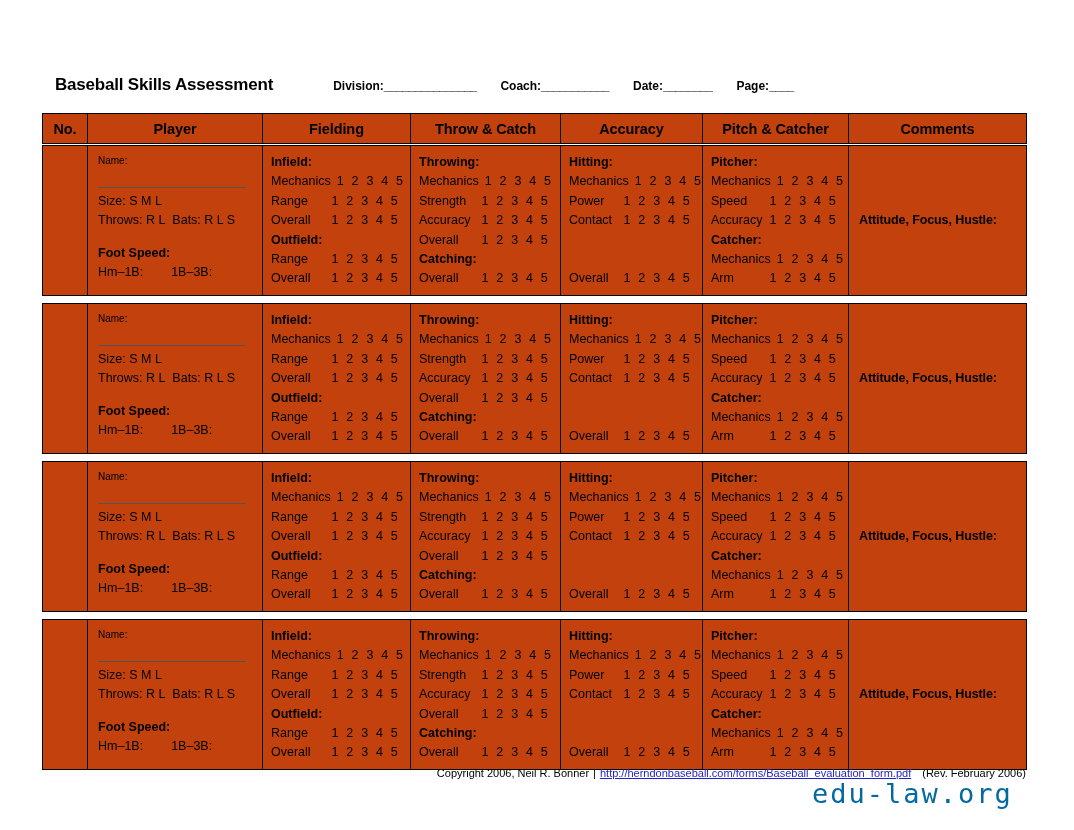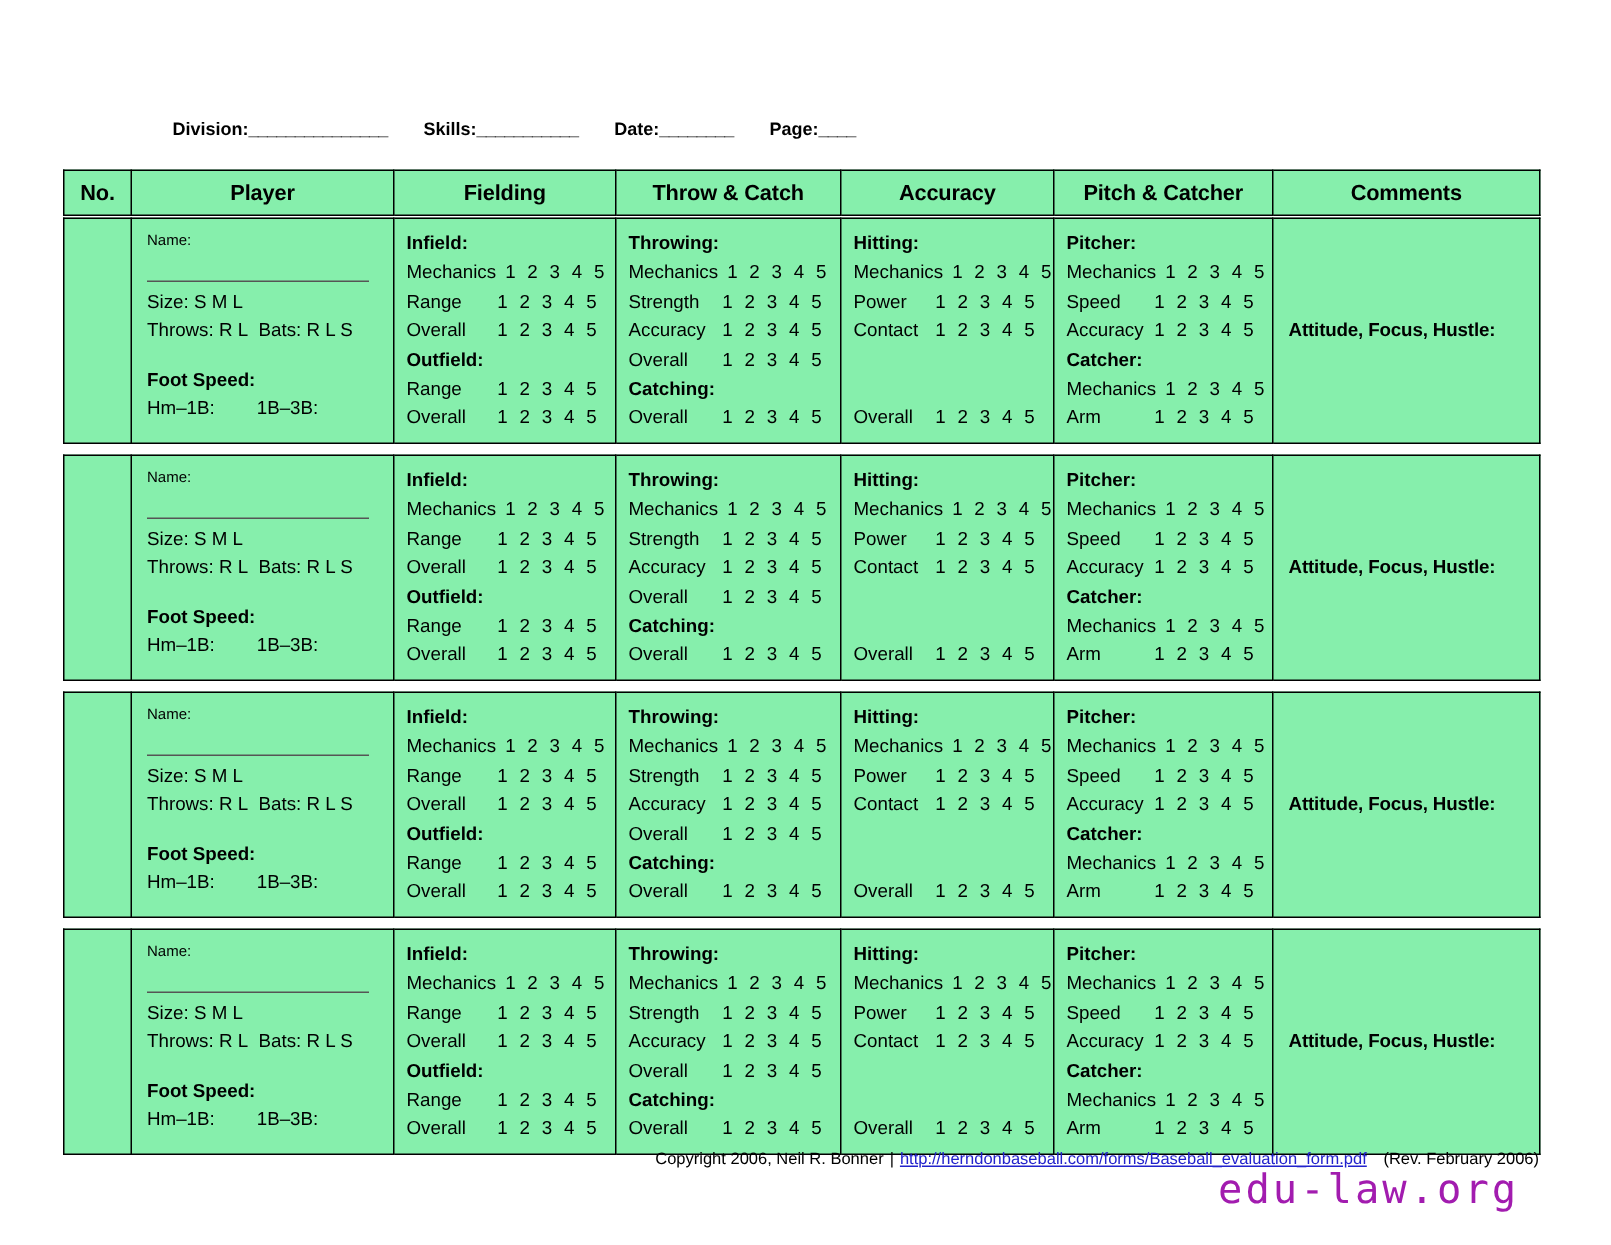--- a/index.html
+++ b/index.html
@@ -41,21 +41,21 @@
   .sp-div  { margin-left: 60px; }
   .sp-coa  { margin-left: 24px; }
   .sp-dat  { margin-left: 24px; }
   .sp-pag  { margin-left: 24px; margin-top: 11px; }
 
   
   table.grid {
     position: absolute;
     border-collapse: collapse;
     table-layout: fixed;
-    background: #86efac;
+    background: #c2410c;
   }
   table.grid td, table.grid th {
     border: 1px solid #000;
     padding: 0;
     vertical-align: top;
   }
   #headtable {
     left: 42px; top: 113px;
     width: 984px;
   }
@@ -160,38 +160,39 @@
     text-decoration: underline;
   }
   #footer .sep { padding: 0 4px; }
 
   
   #watermark {
     position: absolute;
     left: 812px; top: 778px;
     font-family: "DejaVu Sans Mono", monospace;
     font-size: 27px;
-    color: #a21caf;
+    color: #0369a1;
     letter-spacing: 2px;
     white-space: nowrap;
   }
 </style>
 </head>
 <body>
 
 <div id="page">
 
   <div id="titlebar">
+    <span class="form-title">Baseball Skills Assessment</span>
 
     <span class="field-group sp-div">
       <span class="field-label">Division:</span><span class="field-blank">_______________</span>
     </span>
 
     <span class="field-group sp-coa">
-      <span class="field-label">Skills:</span><span class="field-blank">___________</span>
+      <span class="field-label">Coach:</span><span class="field-blank">___________</span>
     </span>
 
     <span class="field-group sp-dat">
       <span class="field-label">Date:</span><span class="field-blank">________</span>
     </span>
 
     <span class="field-group sp-pag">
       <span class="field-label">Page:</span><span class="field-blank">____</span>
     </span>
   </div>

